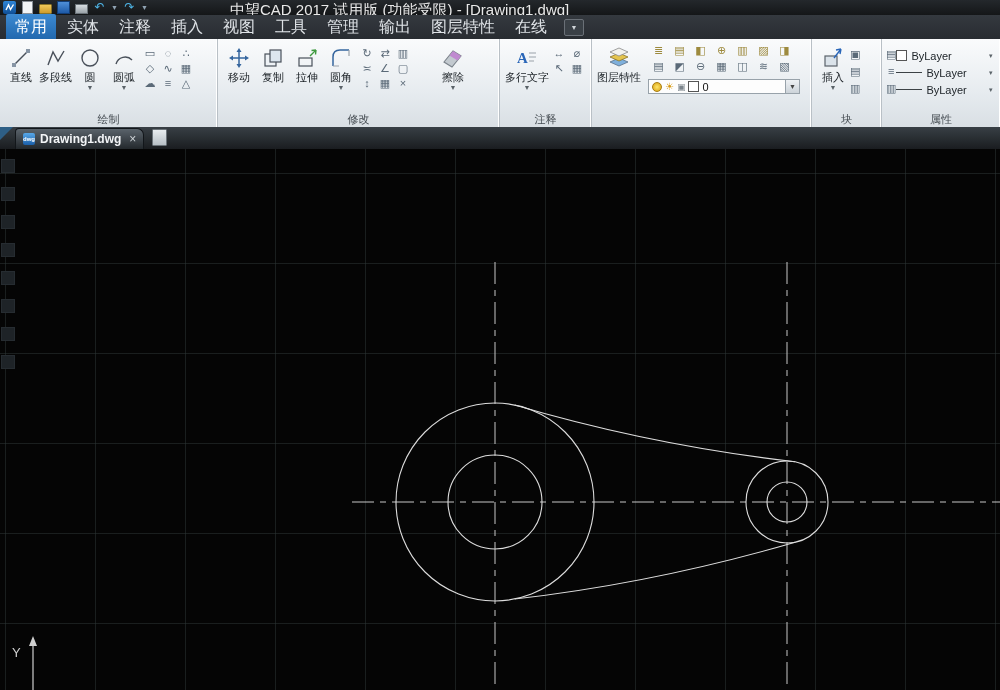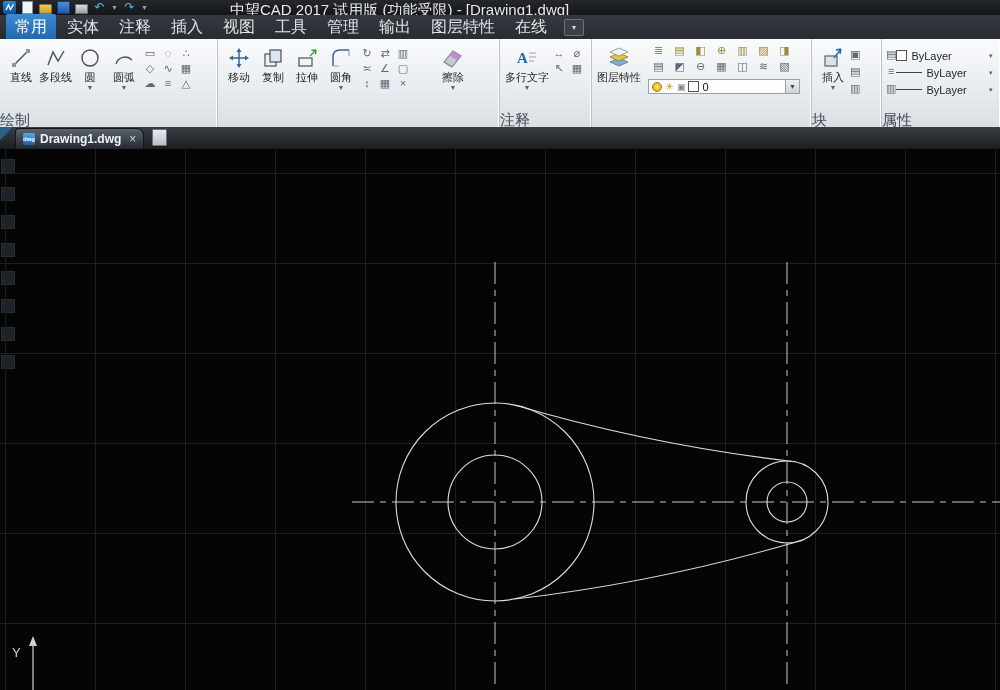--- a/index.html
+++ b/index.html
@@ -29,22 +29,22 @@
   .rtab{font-size:16px;color:#dfe3e7;padding:3px 9px;border-radius:2px;cursor:default;white-space:nowrap;}
   .rtab.active{background:linear-gradient(#3d8ad2,#1f66ac);color:#fff;}
   .tab-overflow{margin-left:6px;width:18px;height:15px;border:1px solid #6a7077;border-radius:2px;
     color:#cfd4d8;font-size:7px;display:flex;align-items:center;justify-content:center;background:#3a4046;}
 
   
   .ribbon{left:0;top:39px;width:1000px;height:88px;
     background:linear-gradient(#fafbfc,#e6ebef 62%,#d9dfe4);display:flex;}
   .panel{position:relative;height:88px;box-sizing:border-box;border-right:1px solid #b9c0c6;
     box-shadow:inset -1px 0 0 #ffffff;padding:4px 4px 16px 4px;display:flex;align-items:flex-start;}
-  .plabel{position:absolute;bottom:1px;left:0;width:100%;text-align:left;
-    font-size:15px;color:#454c52;line-height:13px;}
+  .plabel{position:absolute;bottom:1px;left:0;width:100%;text-align:center;
+    font-size:11px;color:#454c52;line-height:13px;}
   .bigbtn{display:flex;flex-direction:column;align-items:center;justify-content:flex-start;
     padding:2px 1px;min-width:32px;border-radius:2px;}
   .bigbtn .ic{height:26px;display:flex;align-items:center;justify-content:center;}
   .bigbtn .lbl{font-size:11px;color:#20262b;line-height:13px;white-space:nowrap;}
   .bigbtn .drop{font-size:7px;color:#5a6268;line-height:7px;}
   .sgrid{display:grid;grid-auto-rows:15px;margin-top:3px;}
   .g3{grid-template-columns:repeat(3,18px);}
   .g2{grid-template-columns:repeat(2,18px);}
   .sic{font-size:11px;color:#5b6a78;text-align:center;line-height:15px;cursor:default;}
   .sic.yel{color:#9d8a3e;}
@@ -240,20 +240,21 @@
     <div class="bigbtn" style="margin-left:24px;">
       <span class="ic">
         <svg width="24" height="22">
             <polygon points="3,15 12,4 20,9 11,20" fill="#c2c9cf" stroke="#7a828a" stroke-width="1.1"></polygon>
             <polygon points="12,4 20,9 16.5,13.5 8.5,8.5" fill="#c08ad0"></polygon>
           </svg>
       </span>
       <span class="lbl">擦除</span>
       <span class="drop">▼</span>
     </div>
+    <div class="plabel">修改</div>
   </div>
 
   <div class="panel" style="width:92px;">
     <div class="bigbtn">
       <span class="ic">
         <svg width="24" height="22">
             <text x="2" y="16" font-size="15" font-weight="bold" fill="#2a66b8" font-family="Liberation Serif,serif">A</text>
             <path d="M14 6 H21 M14 10 H21 M14 14 H19" stroke="#9aa2aa" stroke-width="1.2"></path>
           </svg>
       </span>

